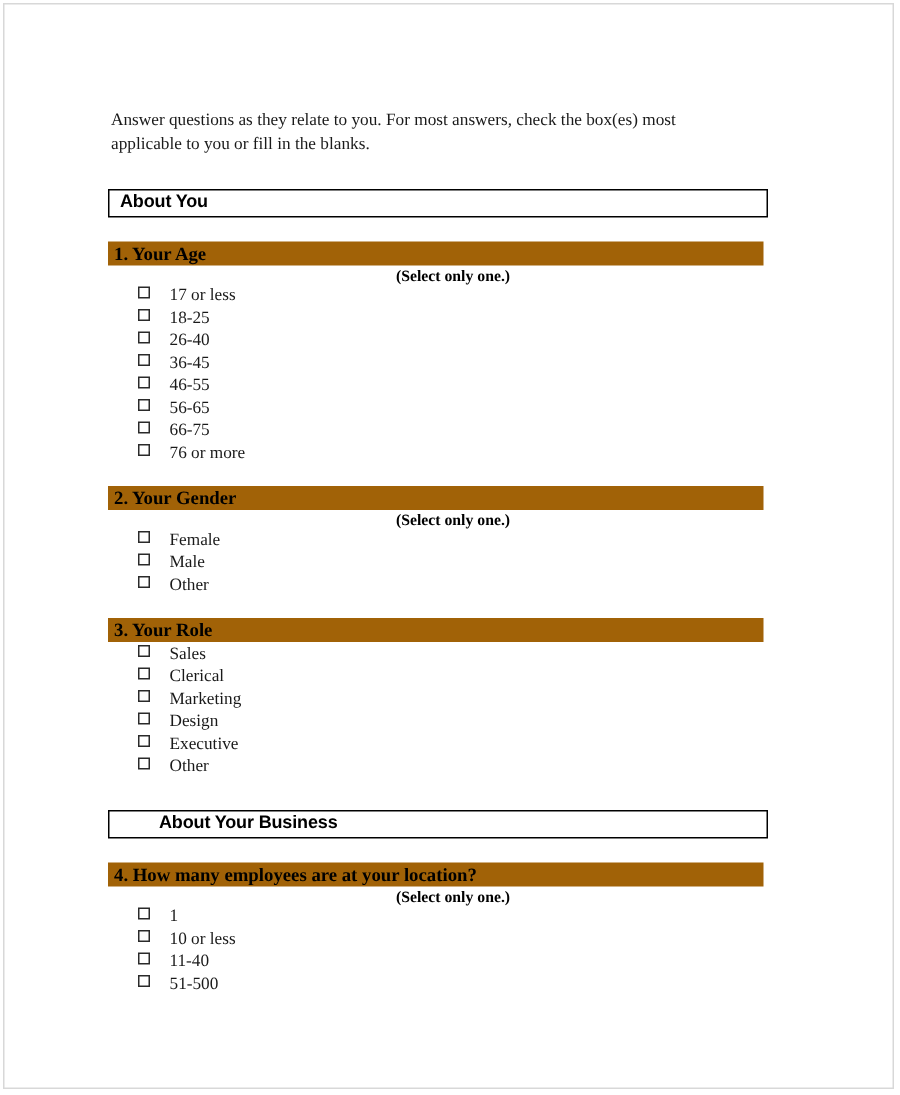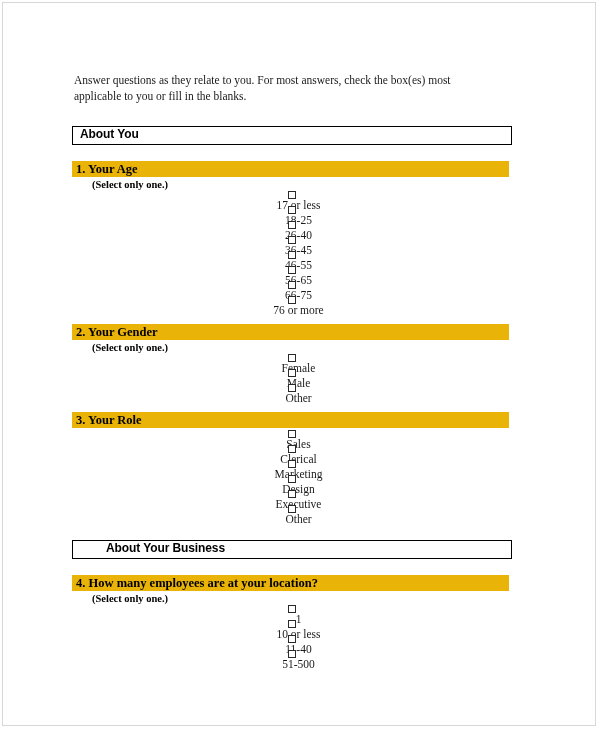--- a/index.html
+++ b/index.html
@@ -56,21 +56,21 @@
     font-family: "Liberation Sans", sans-serif;
     font-size: 12px;
     font-weight: bold;
     color: #000000;
     padding-left: 7px;
     letter-spacing: -0.1px;
   }
 
   
   .question-header {
-    background: #eab308;
+    background: #a16207;
     height: 16px;
     width: 437px;
     display: flex;
     align-items: center;
     margin-bottom: 2px;
   }
   .question-header-text {
     font-family: "Liberation Serif", serif;
     font-size: 12.5px;
     font-weight: bold;
@@ -81,32 +81,33 @@
   .question-block {
     margin-bottom: 13px;
   }
 
   .select-hint {
     font-family: "Liberation Serif", serif;
     font-size: 10.5px;
     font-weight: bold;
     color: #000000;
     margin: 2px 0 1px 20px;
+    text-align: center;
   }
 
   .options {
     list-style: none;
     margin: 0;
     padding: 0;
   }
   .option-row {
     display: flex;
-    align-items: center;
+    align-items: flex-start;
     height: 15px;
-    flex-direction: column;
+    margin-left: 20px;
   }
   .checkbox {
     width: 8px;
     height: 8px;
     border: 1px solid #2a2a2a;
     box-sizing: border-box;
     background: #ffffff;
     flex: 0 0 auto;
   }
   .option-label {

